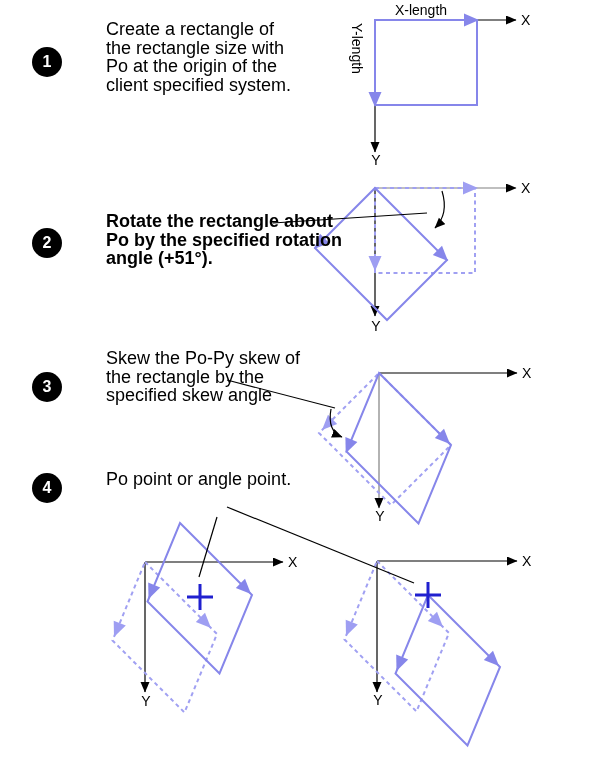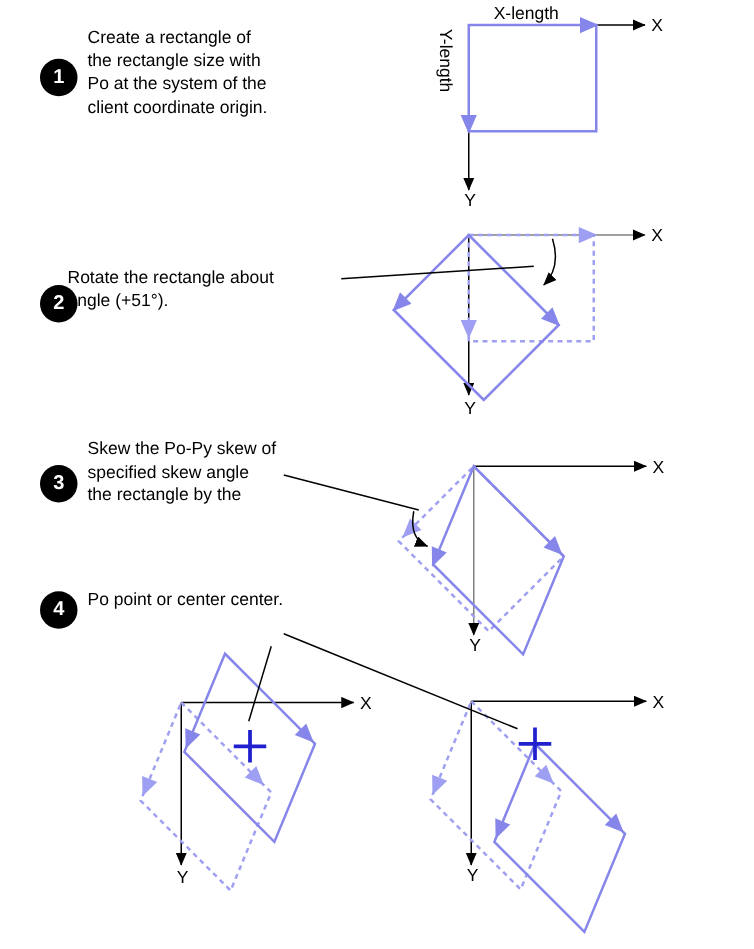--- a/index.html
+++ b/index.html
@@ -2,21 +2,21 @@
 <html><head>
 <meta charset="utf-8">
 <style>
   html,body{margin:0;padding:0;background:#fff;}
   .page{position:relative;width:603px;height:759px;background:#fff;overflow:hidden;
         font-family:"Liberation Sans",sans-serif;color:#000;}
   .page svg{position:absolute;left:0;top:0;}
   .badge{position:absolute;width:30px;height:30px;border-radius:50%;background:#000;color:#fff;
          display:flex;align-items:center;justify-content:center;
          font-size:16px;font-weight:bold;line-height:1;}
-  .steptext{position:absolute;font-size:14px;line-height:18.5px;white-space:nowrap;}
+  .steptext{position:absolute;font-size:18px;line-height:18.5px;white-space:nowrap;margin-left:36px;}
   
   .ax{stroke:#000000;stroke-width:1.2;fill:none;}
   .axg{stroke:#808080;stroke-width:1.2;fill:none;}
   .solidb{stroke:#8686ea;stroke-width:2;fill:none;}
   .dashb{stroke:#a0a0f2;stroke-width:2;fill:none;stroke-dasharray:4 3.5;}
   .bluearrow{fill:#8686ea;stroke:none;}
   .dashbluearrow{fill:#9e9ef2;stroke:none;}
   .callout{stroke:#000;stroke-width:1.2;fill:none;}
   .plusmark{stroke:#2020cf;stroke-width:3;fill:none;}
   .lbl{font-family:"Liberation Sans",sans-serif;font-size:14px;fill:#000;}
@@ -104,41 +104,42 @@
     <text class="lbl" x="378" y="705" text-anchor="middle">Y</text>
   </g>
 </svg>
 
   <div class="badge" style="left:32px;top:47px;">
     <span>1</span>
   </div>
   <div class="steptext" style="left:70px;top:20px;">
     <div>Create a rectangle of</div>
     <div>the rectangle size with</div>
-    <div>Po at the system of the</div>
-    <div>client coordinate origin.</div>
+    <div>Po at the origin of the</div>
+    <div>client specified system.</div>
   </div>
 
   <div class="badge" style="left:32px;top:228px;">
     <span>2</span>
   </div>
-  <div class="steptext" style="left:54px;top:212px;">
+  <div class="steptext" style="left:70px;top:212px;font-weight:bold;">
     <div>Rotate the rectangle about</div>
+    <div>Po by the specified rotation</div>
     <div>angle (+51°).</div>
   </div>
 
   <div class="badge" style="left:32px;top:372px;">
     <span>3</span>
   </div>
   <div class="steptext" style="left:70px;top:349px;">
     <div>Skew the Po-Py skew of</div>
+    <div>the rectangle by the</div>
     <div>specified skew angle</div>
-    <div>the rectangle by the</div>
   </div>
 
   <div class="badge" style="left:32px;top:473px;">
     <span>4</span>
   </div>
   <div class="steptext" style="left:70px;top:470px;">
-    <div>Po point or center center.</div>
+    <div>Po point or angle point.</div>
   </div>
 
 </div>
 
 </body></html>

